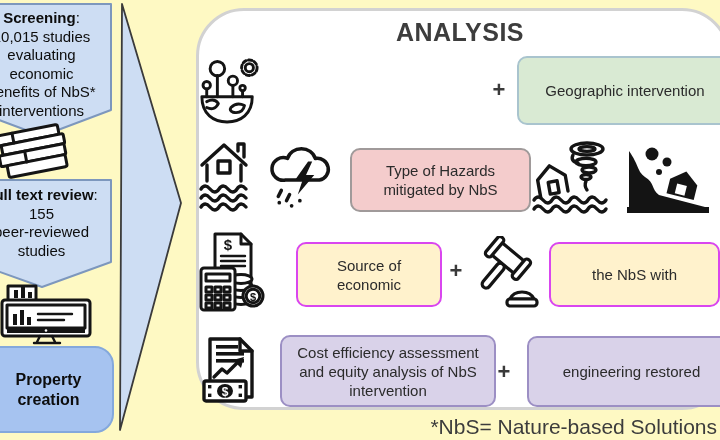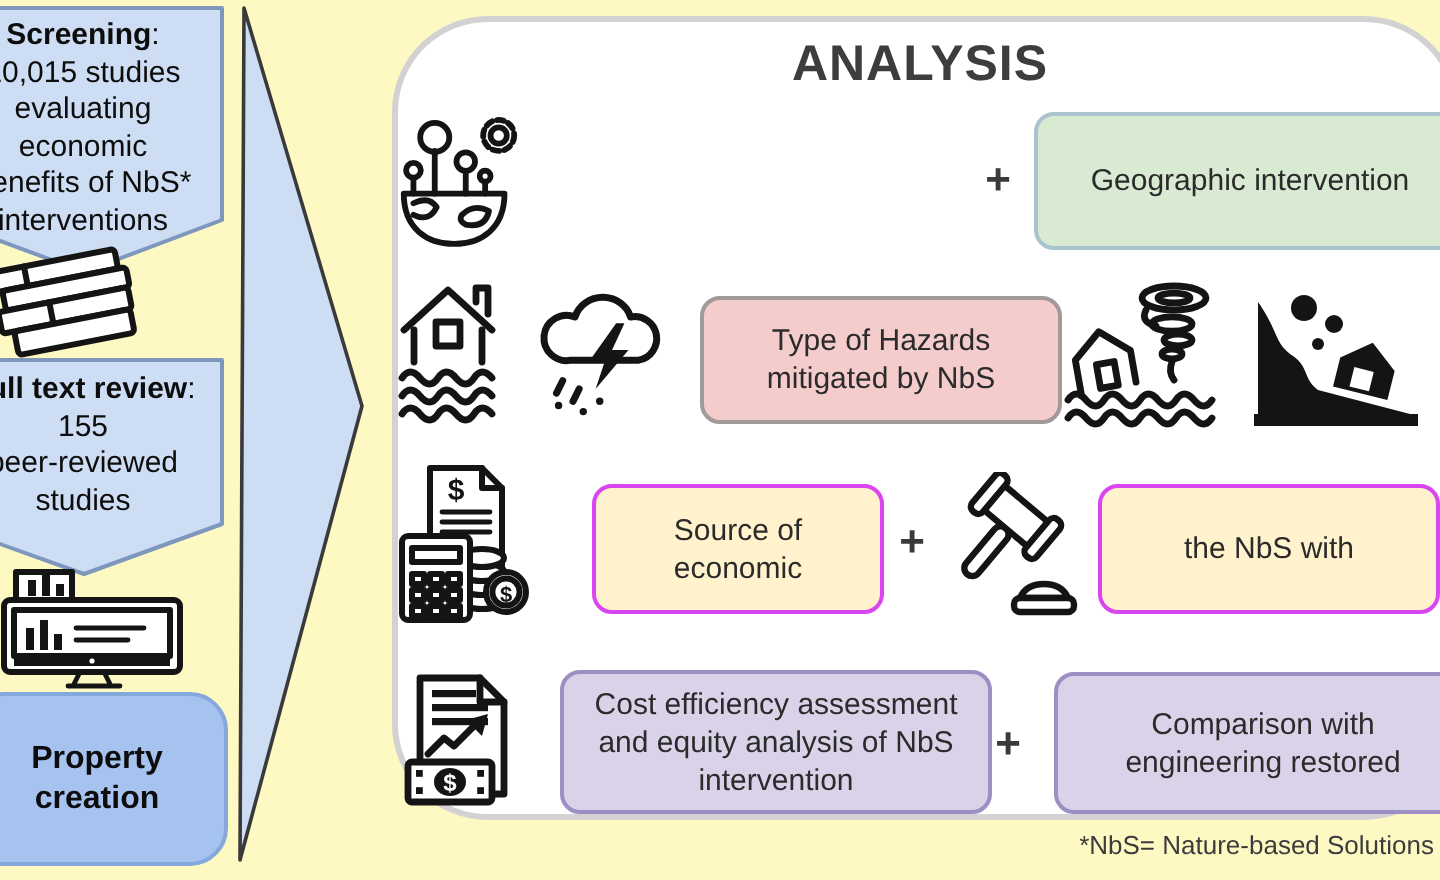--- a/index.html
+++ b/index.html
@@ -14,21 +14,21 @@
          border:3px solid #d2d2d2;border-radius:48px;}
   .ptitle{position:absolute;left:196px;top:18px;width:528px;text-align:center;
           font-size:25px;font-weight:bold;letter-spacing:.5px;color:#3d3d3d;}
   .abox{position:absolute;border-radius:10px;display:flex;flex-direction:column;justify-content:center;
         align-items:center;text-align:center;font-size:15px;line-height:19px;color:#2b2b2b;}
   .abox.g{background:#d9ead3;border:2px solid #a9c4ce;}
   .abox.p{background:#f4cccc;border:2px solid #a09a9a;}
   .abox.y{background:#fff2cc;border:2px solid #d946ef;}
   .abox.v{background:#d9d2e9;border:2px solid #9c8fc4;}
   .plus{position:absolute;width:24px;text-align:center;font-size:22px;font-weight:bold;color:#3a3a3a;}
-  .foot{position:absolute;top:415px;right:3px;font-size:13px;color:#3c3c3c;}
+  .foot{position:absolute;top:415px;right:3px;font-size:21px;color:#3c3c3c;}
   .ic{position:absolute;}
 </style>
 </head>
 <body>
 
 <div class="stage">
 
   <svg width="720" height="440" style="left:0;top:0">
     <polygon points="-28,4 111,4 111,110 42,136 -28,110" fill="#cdddf3" stroke="#7d97bd" stroke-width="2" stroke-linejoin="round"></polygon>
     <polygon points="-28,180 111,180 111,262 42,287 -28,262" fill="#cdddf3" stroke="#7d97bd" stroke-width="2" stroke-linejoin="round"></polygon>
@@ -246,18 +246,17 @@
     <rect x="36.6" y="58.6" width="3.4" height="3.4" fill="#141414"></rect>
   </svg>
 
   <div class="abox v" style="left:280px;top:335px;width:212px;height:68px">
     <div>Cost efficiency assessment</div>
     <div>and equity analysis of NbS</div>
     <div>intervention</div>
   </div>
   <div class="plus" style="left:492px;top:359px">+</div>
   <div class="abox v" style="left:527px;top:336px;width:205px;height:67px">
-    <div>Comparison with</div>
     <div>engineering restored</div>
   </div>
 
   <div class="foot">*NbS= Nature-based Solutions</div>
 </div>
 
 </body></html>

